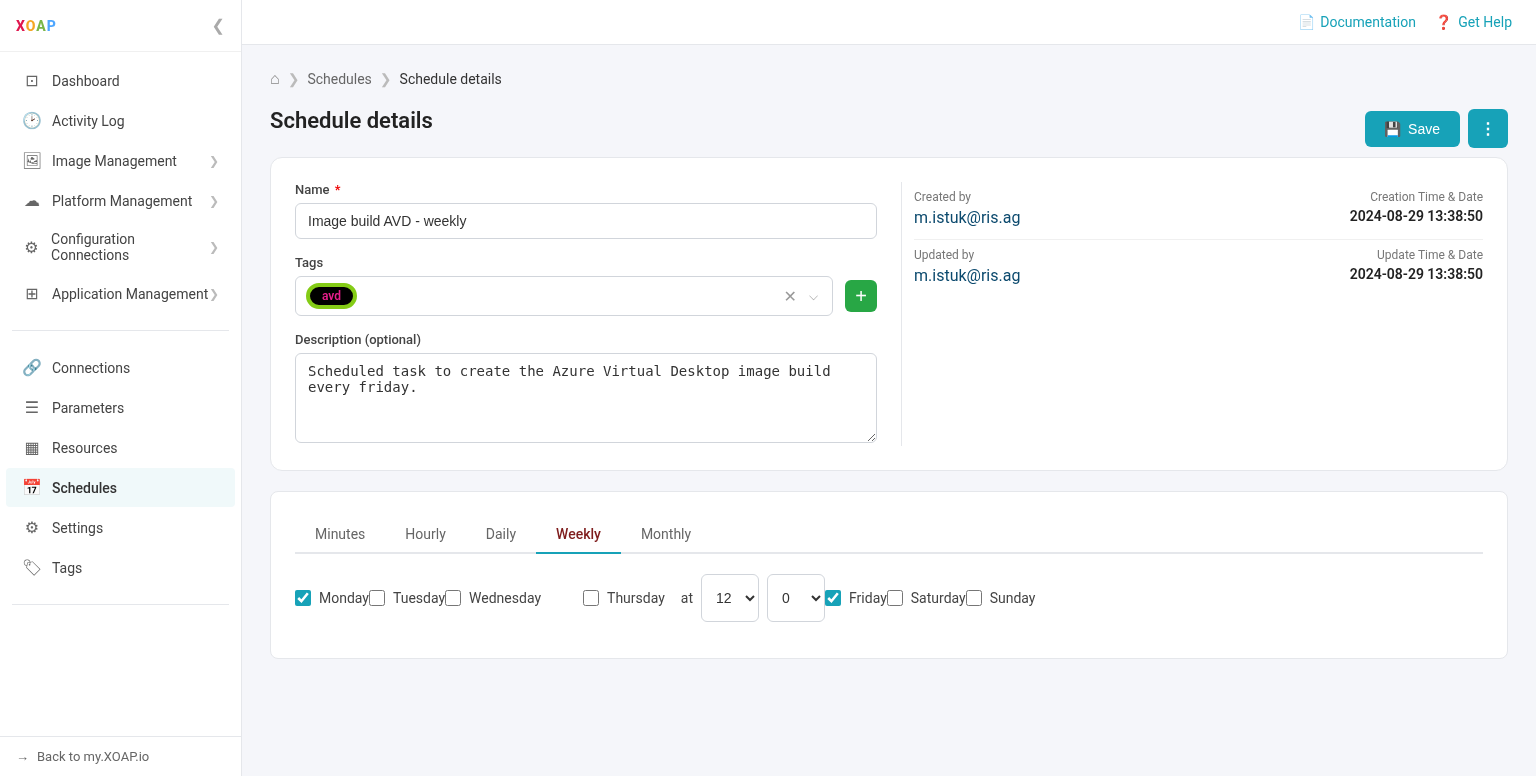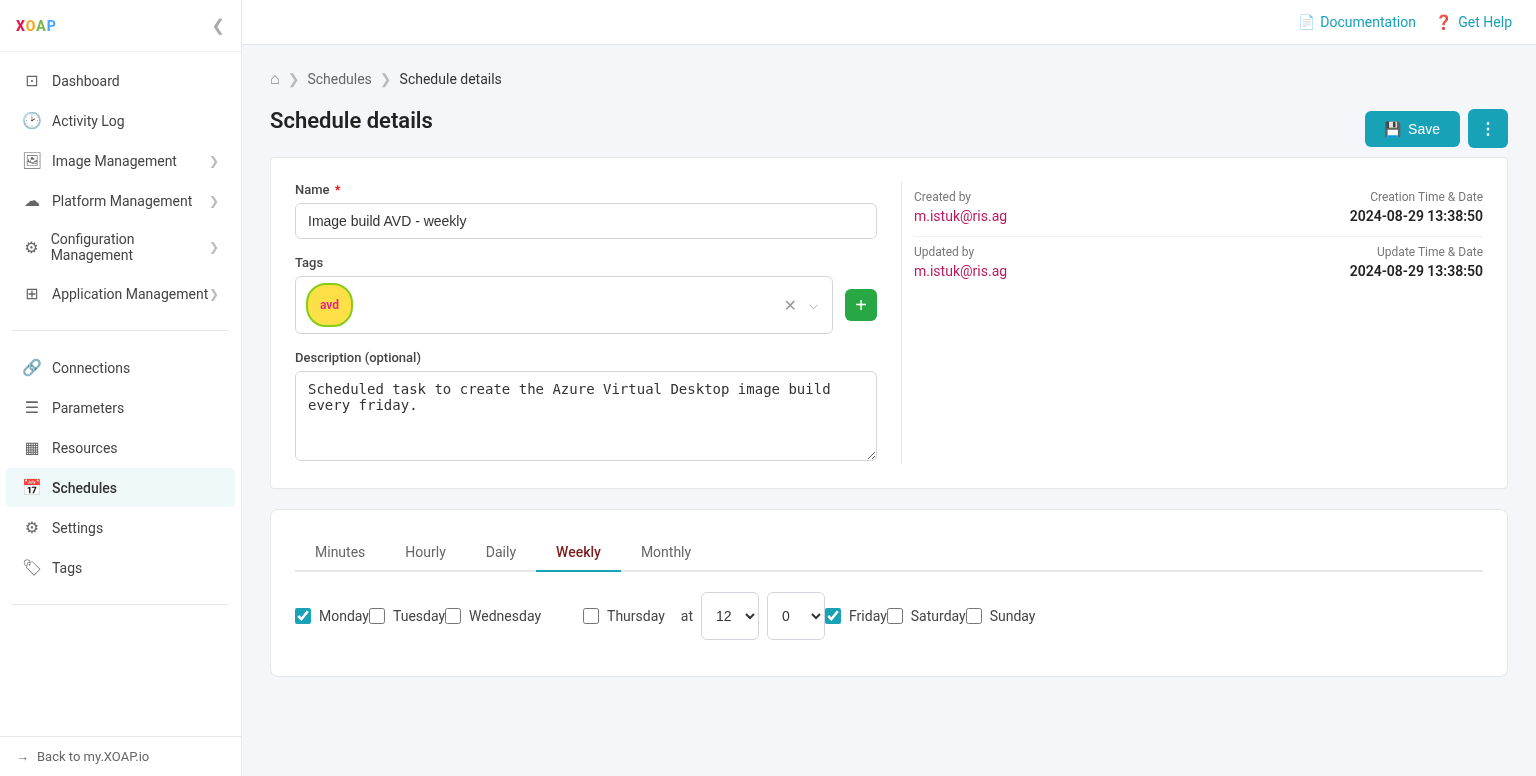--- a/index.html
+++ b/index.html
@@ -33,38 +33,38 @@
     .breadcrumb-sep { color: #bbb; }
     .breadcrumb-link { color: #666; cursor: pointer; }
     .breadcrumb-current { color: #333; }
     .breadcrumb-home { color: #888; cursor: pointer; font-size: 16px; }
     .page-title { font-size: 22px; font-weight: 600; color: #222; margin-bottom: 24px; }
     .header-actions { display: flex; align-items: center; gap: 8px; float: right; margin-top: -48px; }
     .btn-save { background: #17a2b8; color: #fff; border: none; border-radius: 6px; padding: 10px 20px; cursor: pointer; font-size: 14px; display: flex; align-items: center; gap: 6px; font-weight: 500; }
     .btn-more { background: #17a2b8; color: #fff; border: none; border-radius: 6px; padding: 10px 12px; cursor: pointer; font-size: 16px; font-weight: bold; }
 
     
-    .form-section { background: #fff; border-radius: 4px; padding: 24px; margin-bottom: 20px; border: 1px solid #e5e7eb; }
+    .form-section { background: #fff; border-radius: 12px; padding: 24px; margin-bottom: 20px; border: 1px solid #e5e7eb; }
     .form-grid { display: grid; grid-template-columns: 1fr 1fr; gap: 24px; }
     .form-left { }
     .form-right { border-left: 1px solid #e5e7eb; padding-left: 12px; }
     .field-label { font-size: 13px; font-weight: 500; color: #444; margin-bottom: 6px; }
     .required { color: #e00; margin-left: 2px; }
     .form-input { width: 100%; padding: 9px 12px; border: 1px solid #d1d5db; border-radius: 6px; font-size: 14px; color: #333; outline: none; }
     .form-textarea { width: 100%; padding: 9px 12px; border: 1px solid #d1d5db; border-radius: 6px; font-size: 14px; color: #333; outline: none; resize: vertical; min-height: 90px; }
 
     .tags-container { display: flex; align-items: center; border: 1px solid #d1d5db; border-radius: 6px; padding: 6px 10px; gap: 8px; }
-    .tag-badge { background: #fde047; border: 2px solid #84cc16; color: #e91e8c; border-radius: 20px; padding: 13px 12px; font-size: 12px; font-weight: 600; }
+    .tag-badge { background: #000000; border: 4px solid #84cc16; color: #e91e8c; border-radius: 20px; padding: 2px 12px; font-size: 12px; font-weight: 600; }
     .tags-controls { display: flex; align-items: center; gap: 4px; margin-left: auto; }
     .tag-clear { background: none; border: none; color: #999; cursor: pointer; font-size: 16px; padding: 2px 4px; }
     .tag-chevron { background: none; border: none; color: #999; cursor: pointer; font-size: 12px; padding: 2px 4px; }
     .tag-add { background: #28a745; color: #fff; border: none; border-radius: 6px; width: 32px; height: 32px; cursor: pointer; font-size: 20px; display: flex; align-items: center; justify-content: center; margin-left: 4px; }
 
     .meta-label { font-size: 12px; color: #777; margin-bottom: 4px; }
-    .meta-value { font-size: 14px; color: #be185d; margin-bottom: 4px; }
+    .meta-value { font-size: 16px; color: #0c4a6e; margin-bottom: 4px; }
     .meta-date { font-size: 14px; font-weight: 600; color: #222; }
     .meta-row { display: flex; justify-content: space-between; align-items: flex-start; padding: 8px 0; }
     .meta-row + .meta-row { border-top: 1px solid #f0f0f0; }
 
     
     .schedule-section { background: #fff; border-radius: 8px; padding: 24px; margin-bottom: 20px; border: 1px solid #e5e7eb; }
 
     
     .day-list { display: flex; flex-direction: row; margin-bottom: 12px; }
     .day-item { display: flex; align-items: center; gap: 8px; font-size: 14px; color: #444; }
@@ -109,21 +109,21 @@
     <div class="nav-item">
       <div class="nav-item-left">
         <span class="nav-icon">☁</span>
         <span>Platform Management</span>
       </div>
       <span class="nav-chevron">❯</span>
     </div>
     <div class="nav-item">
       <div class="nav-item-left">
         <span class="nav-icon">⚙</span>
-        <span>Configuration Management</span>
+        <span>Configuration Connections</span>
       </div>
       <span class="nav-chevron">❯</span>
     </div>
     <div class="nav-item">
       <div class="nav-item-left">
         <span class="nav-icon">⊞</span>
         <span>Application Management</span>
       </div>
       <span class="nav-chevron">❯</span>
     </div>

